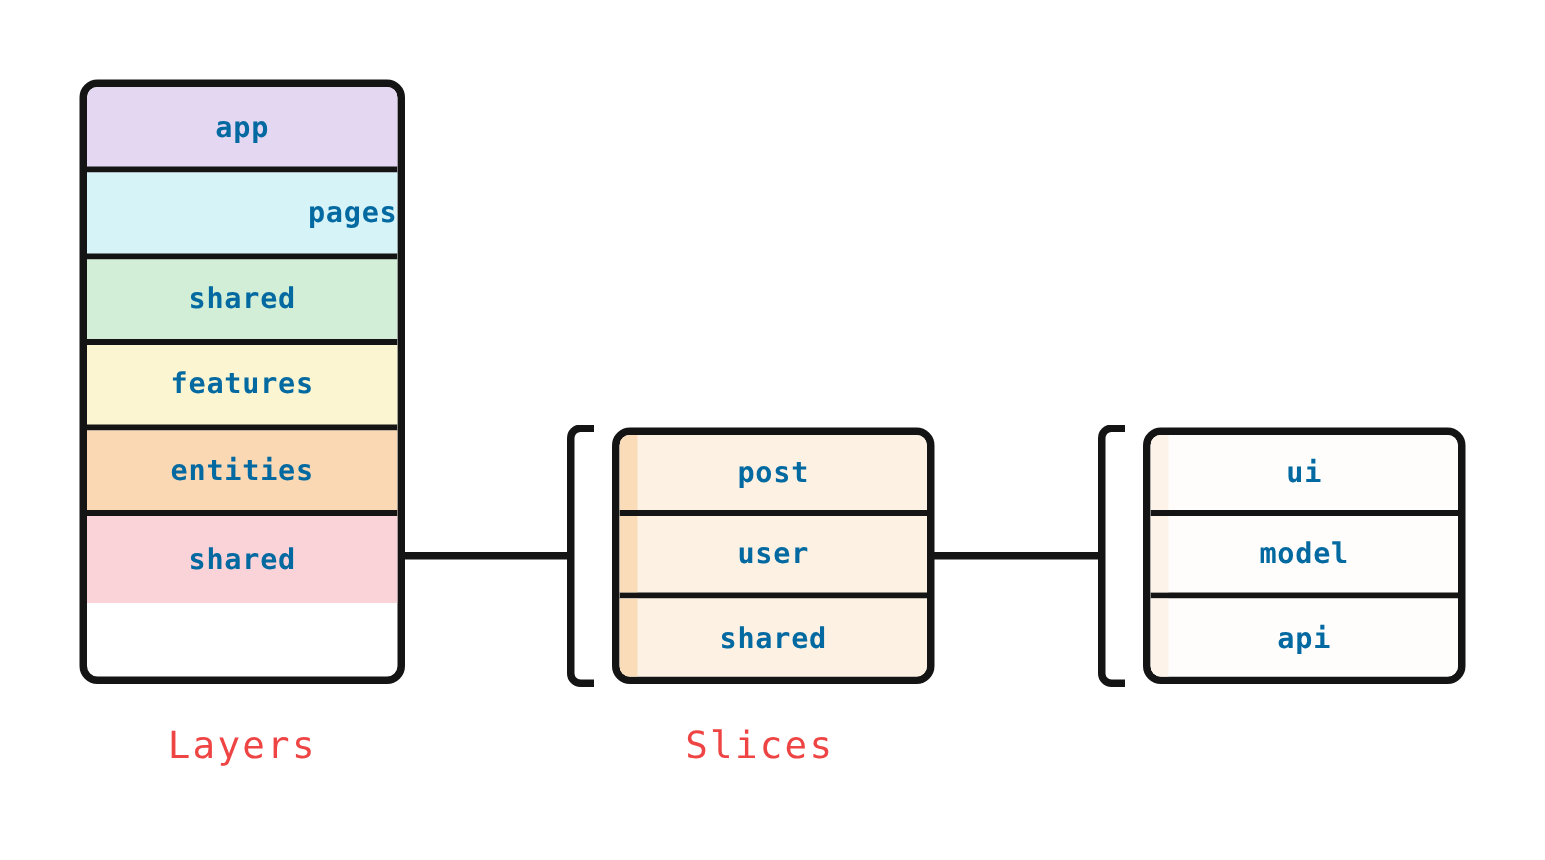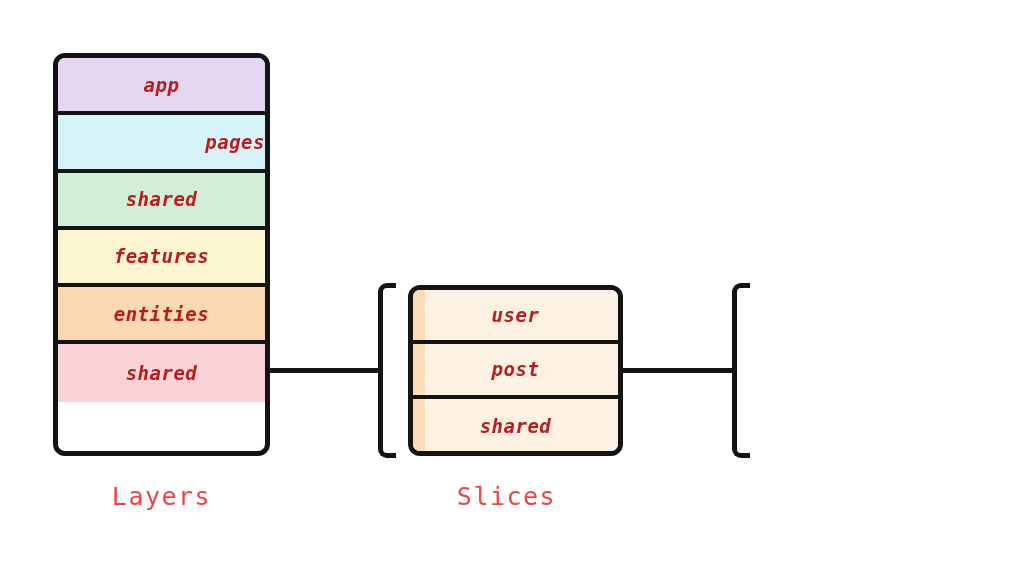--- a/index.html
+++ b/index.html
@@ -36,24 +36,23 @@
     border-bottom: 4px solid #141414;
     overflow: hidden;
   }
   .row:last-child {
     border-bottom: none;
   }
   .row-label {
     position: relative;
     z-index: 2;
     font-weight: bold;
-    color: #b91c1c;
+    color: #0369a1;
     letter-spacing: 0.5px;
     white-space: nowrap;
-    font-style: italic;
   }
   .stripe {
     position: absolute;
     left: 0;
     top: 0;
     bottom: 0;
     width: 12px;
     z-index: 1;
   }
 
@@ -186,33 +185,47 @@
     </div>
   </div>
 
   <div class="connector" id="connector-layers-slices"></div>
 
   <div class="bracket" id="slices-bracket"></div>
 
   <div class="stack" id="slices-stack">
     <div class="row" style="background: rgb(253, 241, 228);">
       <span class="stripe" style="background: rgb(250, 220, 184);"></span>
-      <span class="row-label">user</span>
+      <span class="row-label">post</span>
     </div>
     <div class="row" style="background: rgb(253, 241, 228);">
       <span class="stripe" style="background: rgb(250, 220, 184);"></span>
-      <span class="row-label">post</span>
+      <span class="row-label">user</span>
     </div>
     <div class="row" style="background: rgb(253, 241, 228);">
       <span class="stripe" style="background: rgb(250, 220, 184);"></span>
       <span class="row-label">shared</span>
     </div>
   </div>
 
   <div class="connector" id="connector-slices-segments"></div>
 
   <div class="bracket" id="segments-bracket"></div>
 
+  <div class="stack" id="segments-stack">
+    <div class="row" style="background: rgb(255, 253, 251);">
+      <span class="stripe" style="background: rgb(253, 243, 233);"></span>
+      <span class="row-label">ui</span>
+    </div>
+    <div class="row" style="background: rgb(255, 253, 251);">
+      <span class="stripe" style="background: rgb(253, 243, 233);"></span>
+      <span class="row-label">model</span>
+    </div>
+    <div class="row" style="background: rgb(255, 253, 251);">
+      <span class="stripe" style="background: rgb(253, 243, 233);"></span>
+      <span class="row-label">api</span>
+    </div>
+  </div>
 
   <div class="caption" id="caption-layers">Layers</div>
   <div class="caption" id="caption-slices">Slices</div>
 
 </div>
 
 </body></html>

